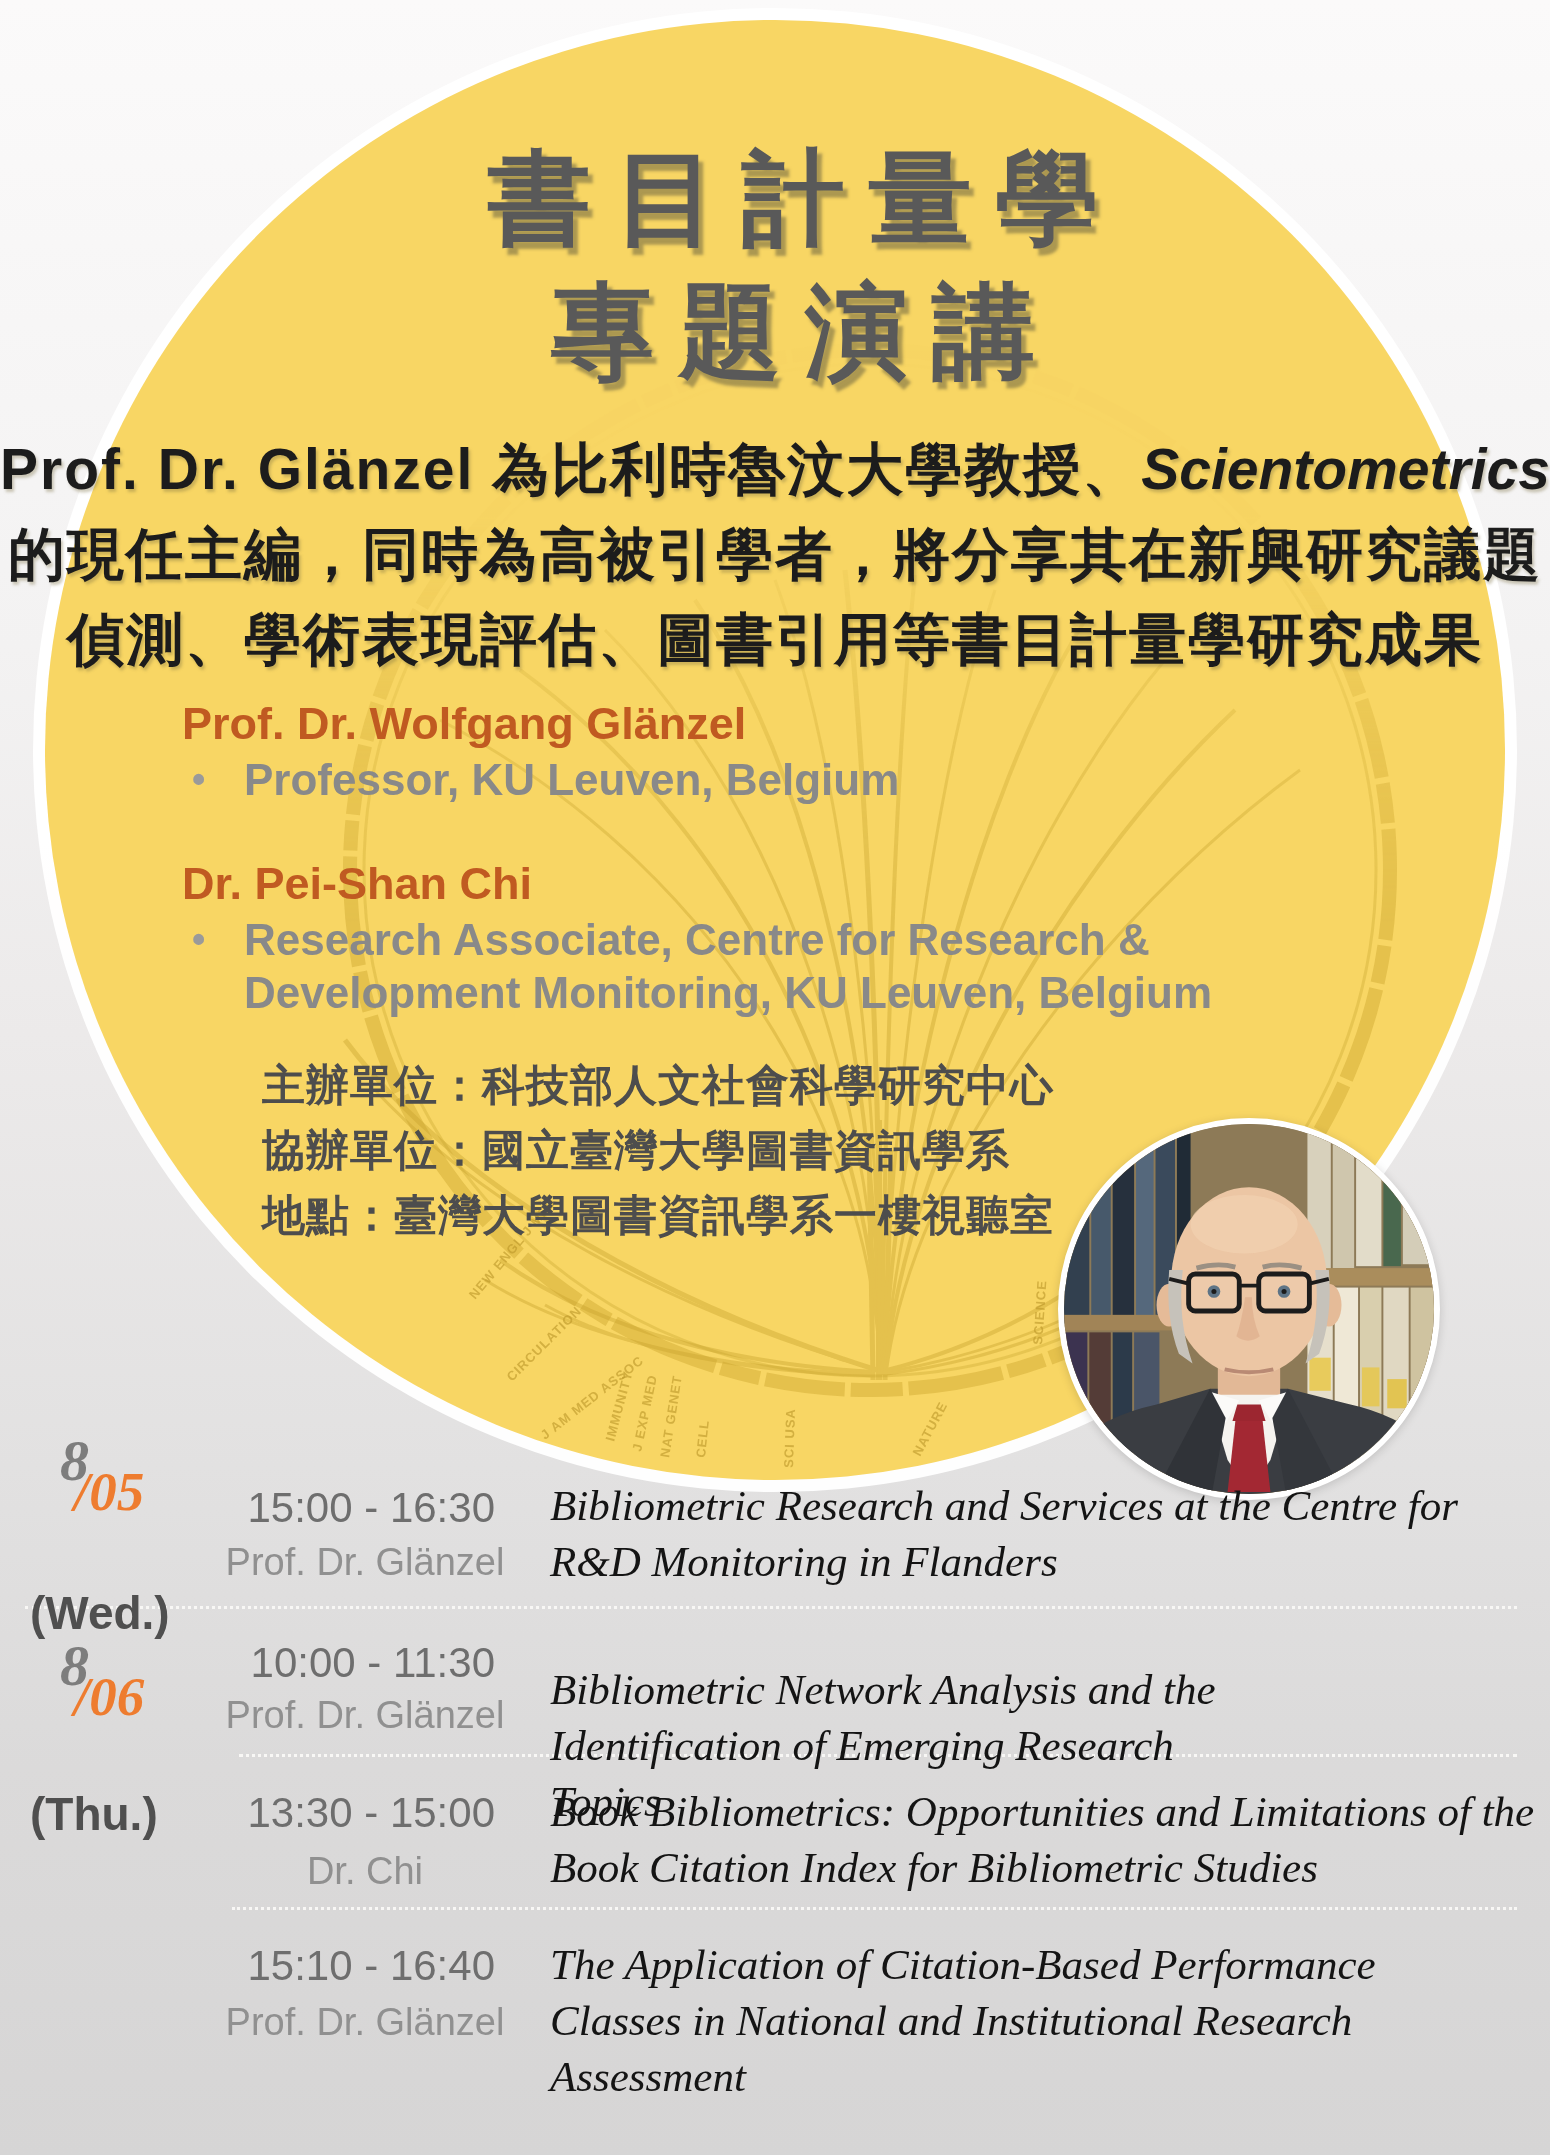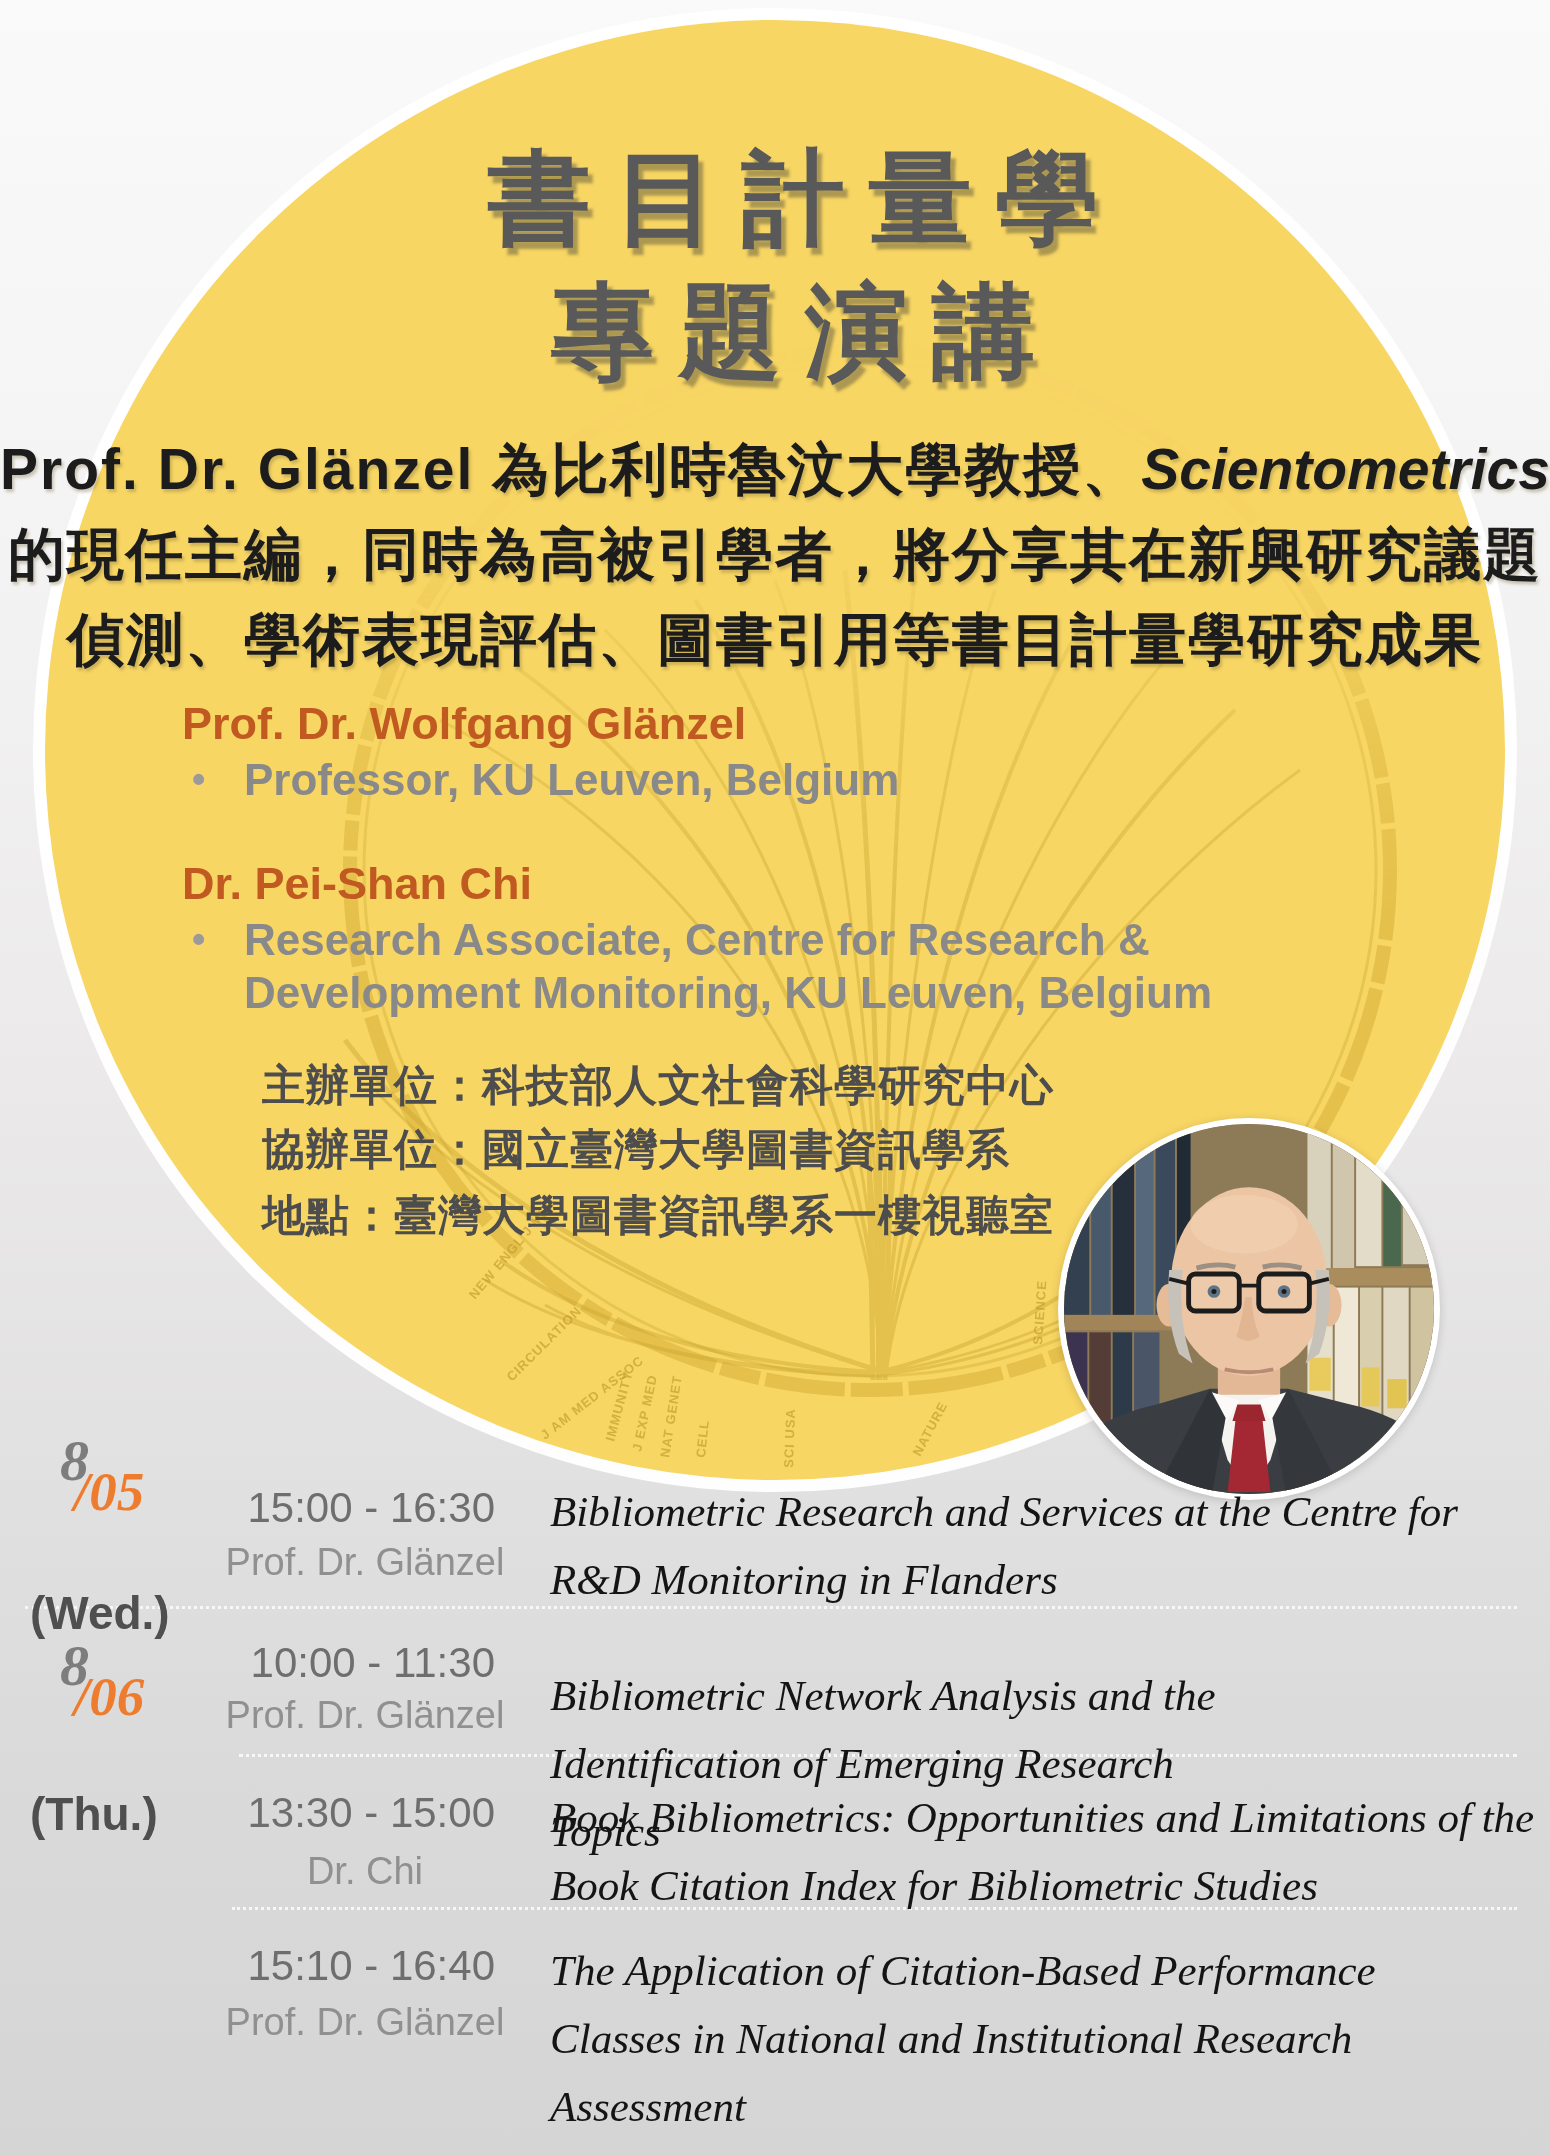--- a/index.html
+++ b/index.html
@@ -28,40 +28,40 @@
     text-shadow:2px 3px 3px rgba(120,108,64,.35);
   }
   .intro .it{font-style:italic;letter-spacing:0;}
   
   .spk-name{position:absolute;left:182px;font-weight:700;font-size:45px;line-height:48px;color:#c05a21;}
   .spk-bullet{position:absolute;left:182px;padding-left:62px;font-weight:700;font-size:44px;line-height:53px;color:#898989;max-width:1080px;}
   .spk-bullet::before{content:"•";position:absolute;left:10px;top:0;font-size:38px;color:#9a9a9a;}
   .n1{top:700px;} .b1{top:753px;} .b2{top:806px;} .n2{top:860px;} .b3{top:913px;}
   
   .info-line{position:absolute;left:262px;font-weight:700;font-size:43px;line-height:48px;color:#4d4d4d;letter-spacing:1px;}
-  .i1{top:1061px;} .i2{top:1126px;font-family:Liberation Serif, serif;} .i3{top:1191px;}
+  .i1{top:1061px;} .i2{top:1126px;} .i3{top:1191px;}
   
   .photo{
     position:absolute;left:1058px;top:1118px;width:370px;height:370px;border-radius:50%;
     border:6px solid #fff;overflow:hidden;box-shadow:0 2px 10px rgba(0,0,0,.15);background:#8d7a57;
   }
   
   .sep{position:absolute;height:0;border-top:3px dotted #f8f7f5;}
   .sep1{left:25px;top:1606px;width:1492px;}
   .sep2{left:239px;top:1754px;width:1278px;}
   .sep3{left:232px;top:1907px;width:1285px;}
   .date-month{position:absolute;font-family:"Liberation Serif","DejaVu Serif",serif;font-style:italic;font-weight:700;font-size:58px;line-height:58px;color:#7d7d7d;}
   .date-day{position:absolute;font-family:"Liberation Serif","DejaVu Serif",serif;font-style:italic;font-weight:700;font-size:55px;line-height:55px;color:#ee7c2f;}
   .date-week{position:absolute;left:30px;width:180px;text-align:left;font-weight:700;font-size:46px;line-height:48px;color:#4f4f4f;margin-top:44px;}
   .dm1{left:60px;top:1432px;} .dd1{left:74px;top:1464px;} .dw1{top:1545px;}
   .dm2{left:60px;top:1637px;} .dd2{left:74px;top:1669px;} .dw2{top:1746px;}
   .sess{position:absolute;left:0;width:1550px;}
   .sess .time{position:absolute;left:235px;top:0;width:260px;text-align:right;font-size:42px;line-height:52px;color:#6e6e6e;}
   .sess .spk{position:absolute;left:180px;width:370px;text-align:center;font-size:38px;line-height:44px;color:#909090;}
-  .sess .ttl{position:absolute;left:550px;font-family:"Liberation Serif","DejaVu Serif",serif;font-style:italic;font-size:43px;line-height:68px;color:#141414;}
+  .sess .ttl{position:absolute;left:550px;font-family:"Liberation Serif","DejaVu Serif",serif;font-style:italic;font-size:43px;line-height:56px;color:#141414;}
   .s1{top:1482px;} .s1 .spk{top:58px;} .s1 .ttl{top:-4px;width:930px;}
   .s2{top:1637px;} .s2 .spk{top:56px;} .s2 .ttl{top:-3px;width:740px;margin-top:28px;}
   .s3{top:1787px;} .s3 .spk{top:62px;} .s3 .ttl{top:-3px;width:990px;}
   .s4{top:1940px;} .s4 .spk{top:60px;} .s4 .ttl{top:-3px;width:880px;}
 </style>
 </head>
 <body>
 
 <div class="poster">
 

